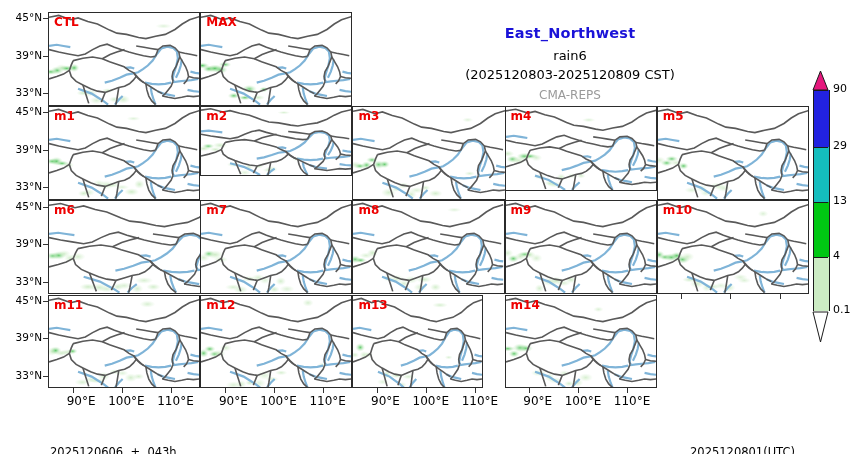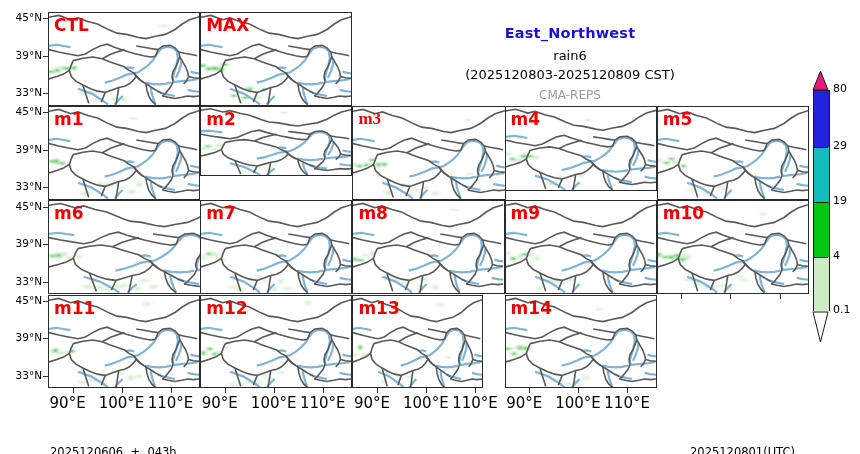--- a/index.html
+++ b/index.html
@@ -13,25 +13,25 @@
   #title-main span{color:#1a12d8;font-weight:bold;font-size:14.5px;letter-spacing:.2px;}
   #title-var{left:0;top:48px;width:860px;text-align:center;font-size:13px;}
   #title-period{left:0;top:67px;width:860px;text-align:center;font-size:13px;}
   #title-model{left:0;top:88px;width:860px;text-align:center;font-size:12px;color:#9a9a9a;}
   
   #title-main,#title-var,#title-period,#title-model{transform:translateX(140px);}
 
   
   #grid{left:48px;top:12px;width:757px;height:377px;}
   .panel{position:absolute;background:#fff;border:1px solid #2b2b2b;box-sizing:border-box;overflow:hidden;}
-  .panel-label{position:absolute;left:5px;top:2px;color:#ee0000;font-weight:bold;font-size:17px;z-index:5;}
+  .panel-label{position:absolute;left:5px;top:2px;color:#ee0000;font-weight:bold;font-size:12px;z-index:5;}
   .panel svg{position:absolute;left:0;top:0;width:100%;height:100%;display:block;}
   .ytick{position:absolute;font-size:10.5px;text-align:right;width:40px;}
   .ytickmark{position:absolute;width:5px;height:1px;background:#333;}
-  .xtick{position:absolute;font-size:15px;text-align:left;width:46px;}
+  .xtick{position:absolute;font-size:12px;text-align:right;width:46px;}
   .xtickmark{position:absolute;width:1px;height:5px;background:#333;}
 
   
   #cbar{left:812px;top:70px;width:17px;height:275px;}
   .cb-band{position:absolute;left:1px;width:15px;border-left:1px solid #1a1a1a;border-right:1px solid #1a1a1a;}
   .cb-tiptop,.cb-tipbot{position:absolute;left:0;width:17px;height:22px;}
   .cb-lab{position:absolute;left:20px;font-size:11px;white-space:nowrap;}
   .cb-sep{position:absolute;left:1px;width:15px;height:1px;background:#1a1a1a;}
 
   
@@ -424,21 +424,21 @@
         <path d="M135.5 626.7 L96.8 666.7 L51.6 693.3 L0.0 720.0" fill="none" stroke="#595959" stroke-width="1.6" vector-effect="non-scaling-stroke"></path>
         <path d="M225.8 786.7 L238.7 853.3 L251.6 920.0 L264.5 986.7" fill="none" stroke="#595959" stroke-width="1.6" vector-effect="non-scaling-stroke"></path>
         <path d="M374.2 866.7 L361.3 920.0 L348.4 973.3" fill="none" stroke="#595959" stroke-width="1.6" vector-effect="non-scaling-stroke"></path>
         <path d="M580.6 693.3 L606.5 733.3 L632.3 760.0" fill="none" stroke="#595959" stroke-width="1.6" vector-effect="non-scaling-stroke"></path>
         <path d="M929.0 693.3 L961.3 706.7 L1000.0 713.3" fill="none" stroke="#595959" stroke-width="1.6" vector-effect="non-scaling-stroke"></path>
         <path d="M864.5 426.7 L903.2 440.0 L948.4 453.3 L987.1 466.7" fill="none" stroke="#595959" stroke-width="1.6" vector-effect="non-scaling-stroke"></path>
         <path d="M725.8 400.0 L677.4 386.7 L632.3 373.3 L580.6 360.0" fill="none" stroke="#595959" stroke-width="1.6" vector-effect="non-scaling-stroke"></path>
       </svg>
       <div class="panel-label">m2</div>
     </div>
-    <div class="panel" style="left: 304.4px; top: 94.2px; width: 154px; height: 93.6px; font-family: Liberation Serif, serif;">
+    <div class="panel" style="left: 304.4px; top: 94.2px; width: 154px; height: 93.6px;">
       <svg viewBox="0 0 1000 1000" preserveAspectRatio="none">
         <defs>
           <radialGradient id="g4_0">
             <stop offset="0%" stop-color="#b9e3ae" stop-opacity="0.57"></stop>
             <stop offset="100%" stop-color="#cdecc5" stop-opacity="0"></stop>
           </radialGradient>
           <radialGradient id="g4_1">
             <stop offset="0%" stop-color="#39bd46" stop-opacity="0.76"></stop>
             <stop offset="100%" stop-color="#cdecc5" stop-opacity="0"></stop>
           </radialGradient>
@@ -1691,23 +1691,23 @@
     <div class="cb-sep" style="top: 77px;"></div>
     <div class="cb-band" style="top: 132px; height: 55px; background: rgb(0, 200, 19);"></div>
     <div class="cb-sep" style="top: 132px;"></div>
     <div class="cb-band" style="top: 187px; height: 54px; background: rgb(204, 236, 196);"></div>
     <div class="cb-sep" style="top: 187px;"></div>
     <div class="cb-tipbot" style="top: 241px; height: 32px;"><svg width="17" height="32" viewBox="0 0 17 32">
         <polygon points="1,1 16,1 8.5,31" fill="#ffffff" stroke="#1a1a1a" stroke-width="1"></polygon>
       </svg></div>
   </div>
 <div class="abs" id="cbar-labels">
-    <div class="cb-lab" style="left: 833px; top: 82px; position: absolute;">80</div>
+    <div class="cb-lab" style="left: 833px; top: 82px; position: absolute;">90</div>
     <div class="cb-lab" style="left: 833px; top: 139px; position: absolute;">29</div>
-    <div class="cb-lab" style="left: 833px; top: 194px; position: absolute;">19</div>
+    <div class="cb-lab" style="left: 833px; top: 194px; position: absolute;">13</div>
     <div class="cb-lab" style="left: 833px; top: 249px; position: absolute;">4</div>
     <div class="cb-lab" style="left: 833px; top: 303px; position: absolute;">0.1</div>
   </div>
 
 <div class="abs foot" id="foot-left">
   <div>2025120606  +  043h</div>
   
 </div>
 <div class="abs foot" id="foot-right">
   <div>2025120801(UTC)</div>

